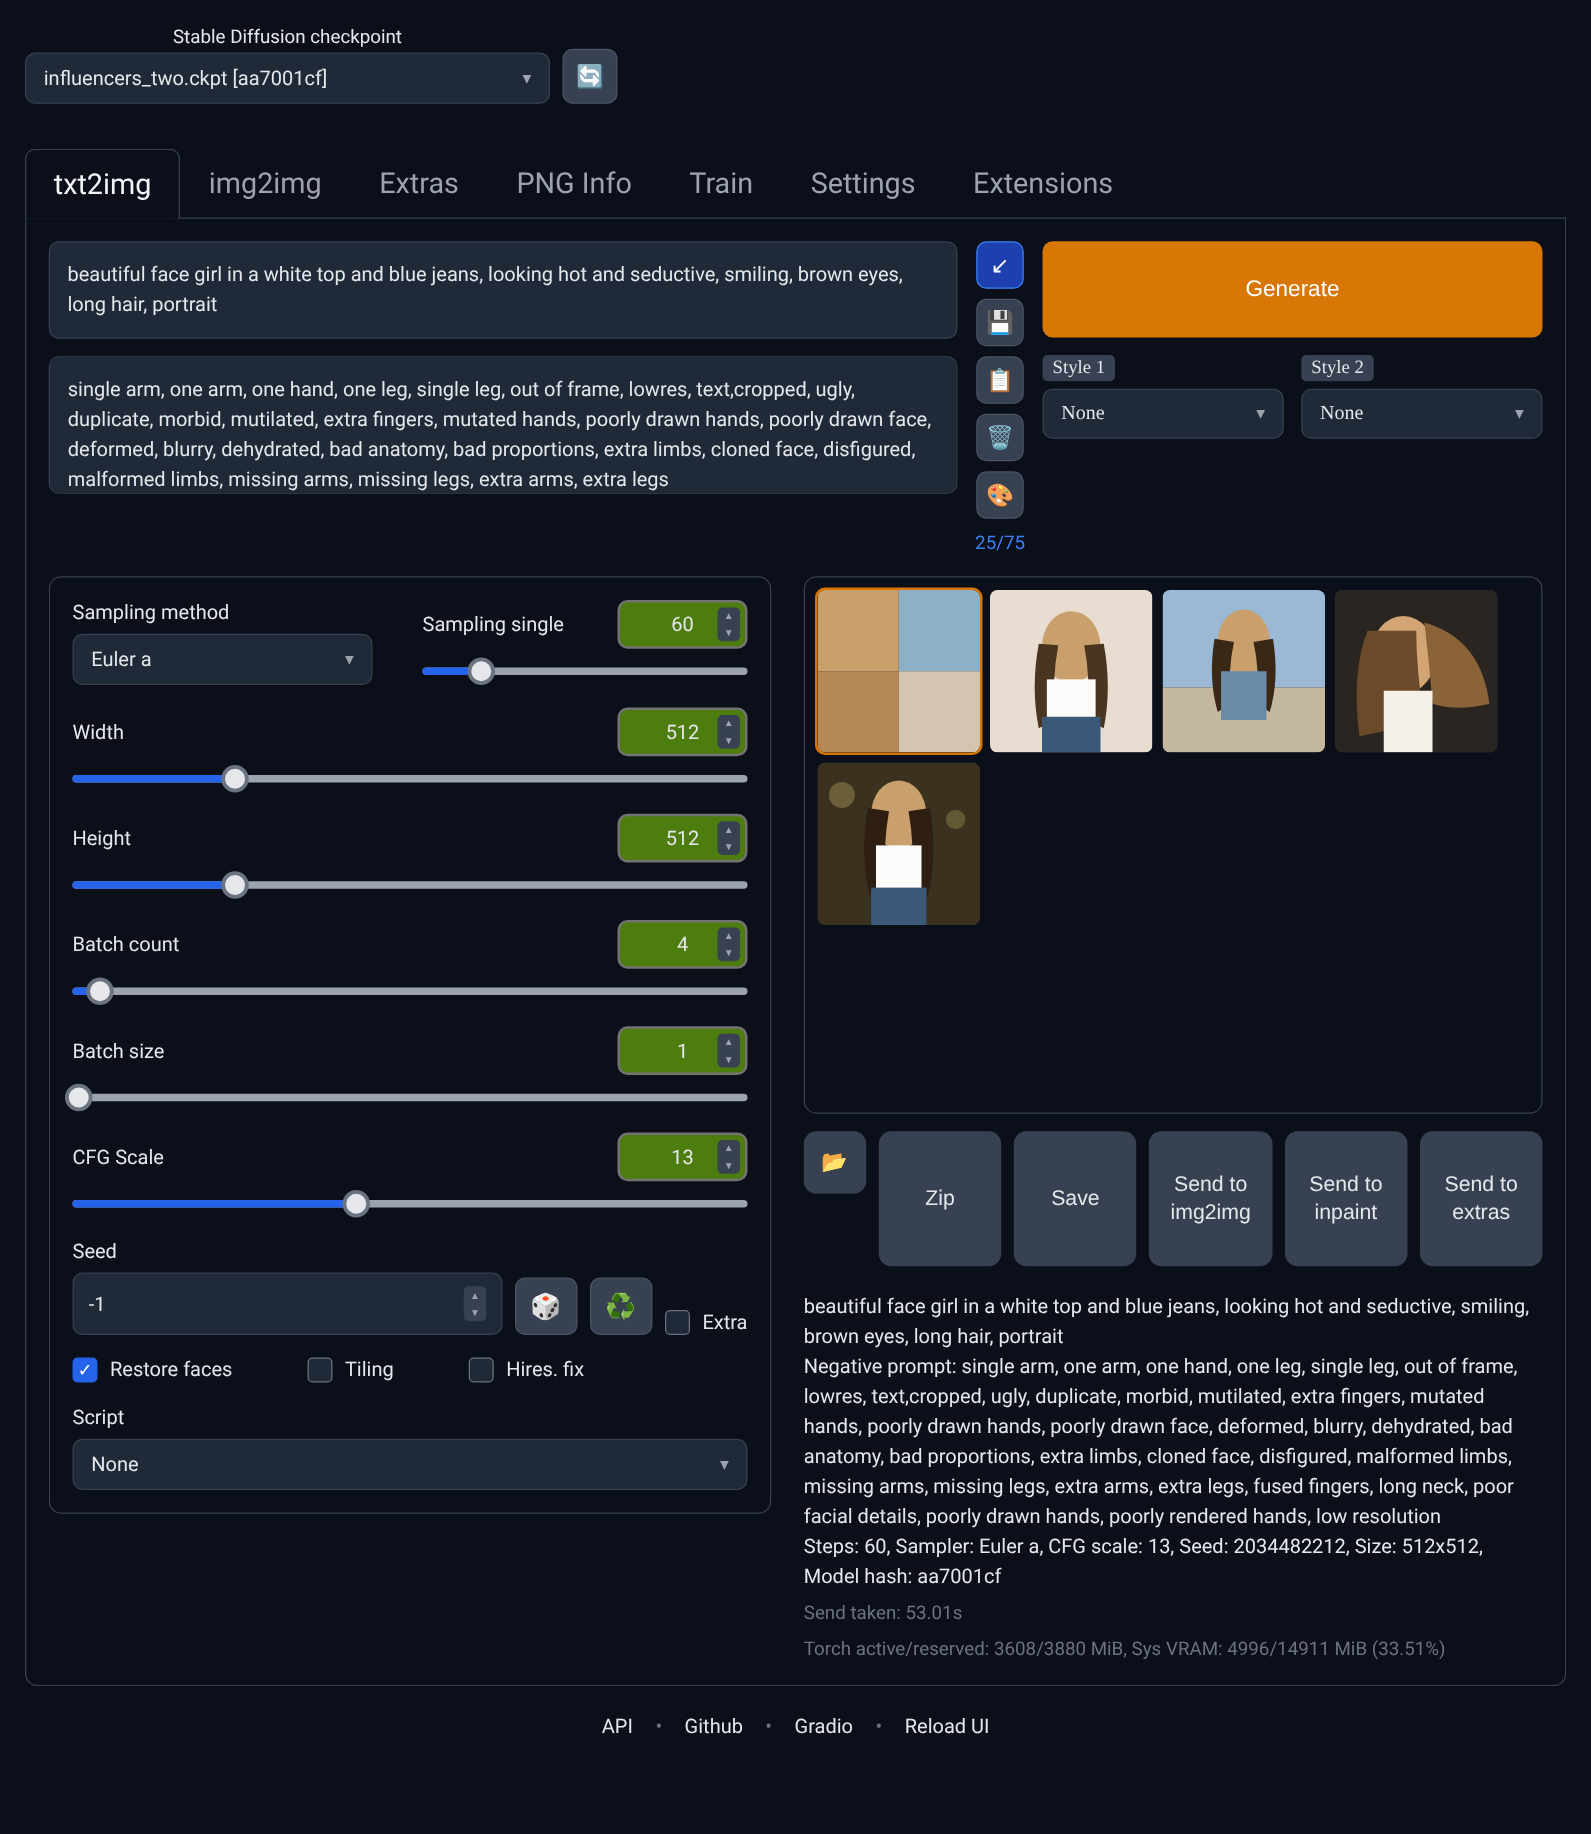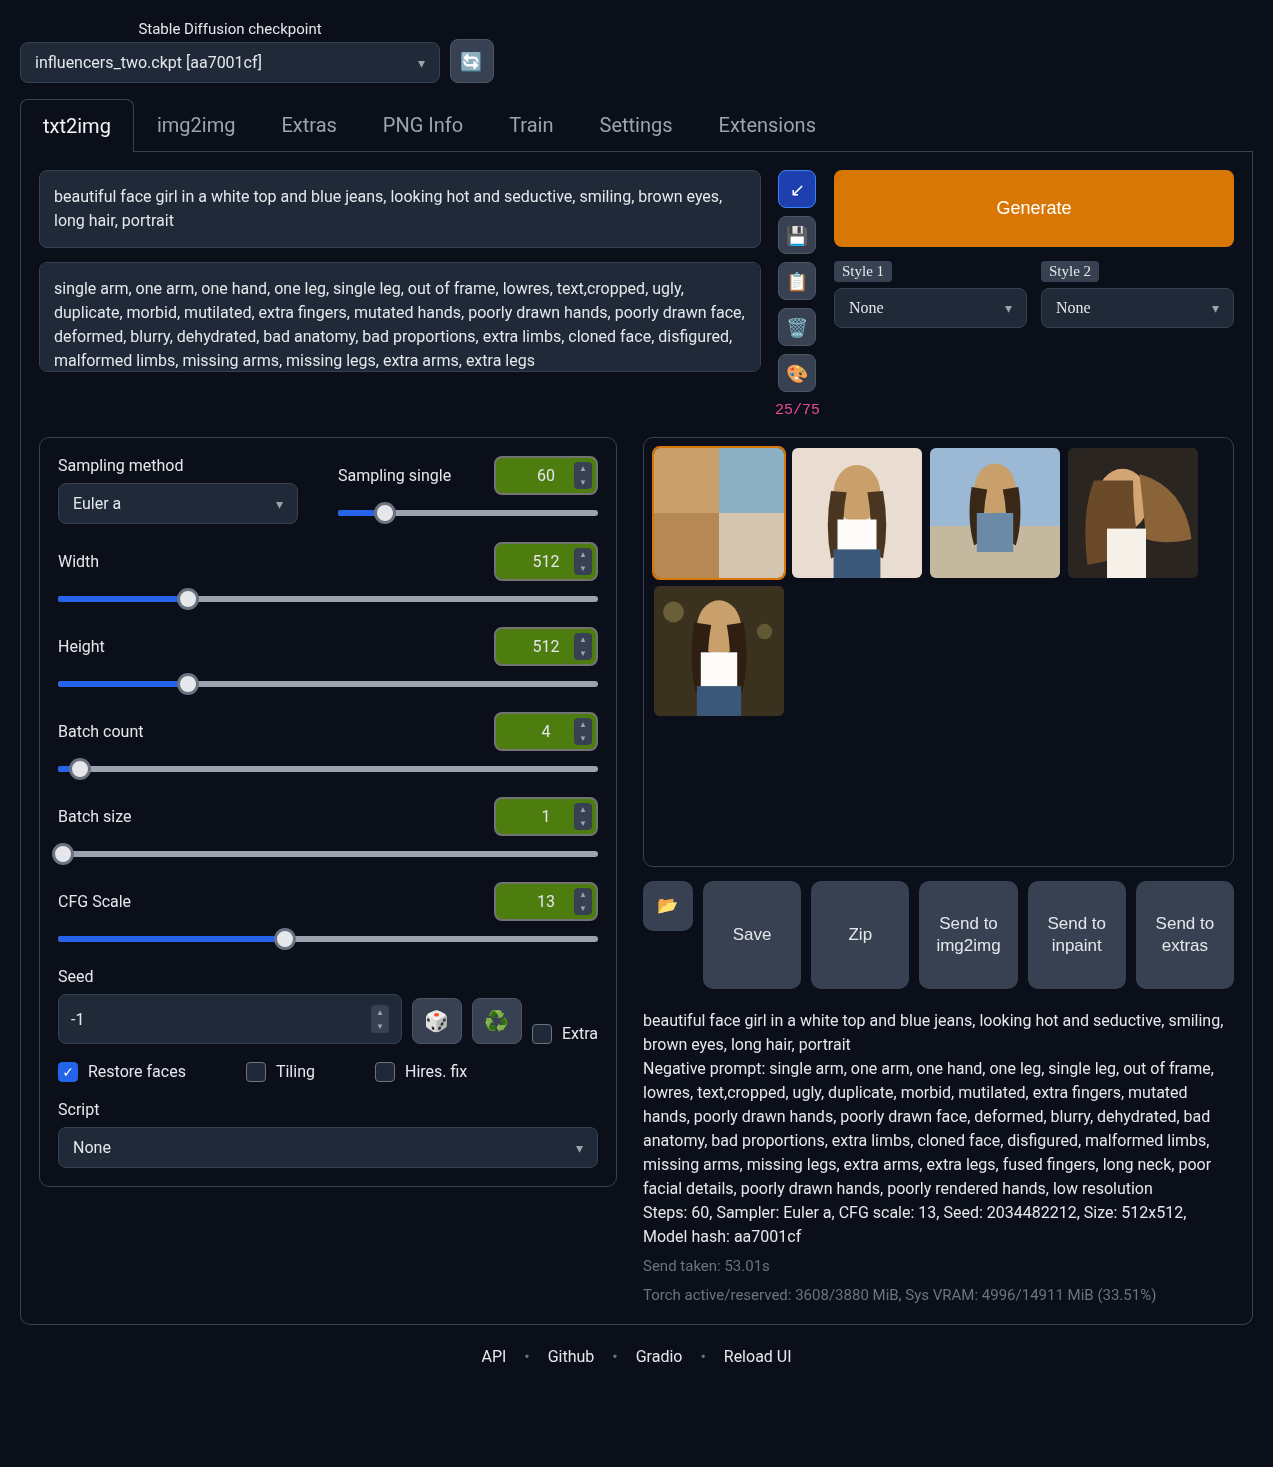--- a/index.html
+++ b/index.html
@@ -24,42 +24,42 @@
 .icon-btn {
   background:#374151; border:1px solid #4b5563; border-radius:8px;
   width:44px; height:44px; display:flex; align-items:center; justify-content:center;
   cursor:pointer; font-size:18px;
 }
 .tabs {
   display:flex; gap:0; border-bottom:1px solid #374151; margin-bottom:0;
 }
 .tab {
   padding:14px 22px; color:#9ca3af; cursor:pointer; border:1px solid transparent;
-  border-bottom:none; border-radius:8px 8px 0 0; font-size:20px;
+  border-bottom:none; border-radius:8px 8px 0 0; font-size:23px;margin-top:20px;
 }
 .tab.active {
   color:#f3f4f6; border-color:#374151; background:#0b0f19;
   position:relative; top:1px;
 }
 .main-panel {
   border:1px solid #374151; border-top:none; border-radius:0 0 10px 10px;
   padding:18px;
 }
 .top-row { display:flex; gap:14px; align-items:flex-start; }
 .prompt-col { flex:1; display:flex; flex-direction:column; gap:14px; }
 .prompt-box {
   background:#1f2937; border:1px solid #374151; border-radius:8px;
   padding:14px; color:#e5e7eb; font-size:16px; line-height:1.5;
   min-height:70px; resize:none; width:100%; font-family:inherit;
 }
 .prompt-box.neg { min-height:110px; }
 .side-btns { display:flex; flex-direction:column; gap:8px; align-items:center; }
 .side-btns .icon-btn { width:38px; height:38px; }
 .side-btns .icon-btn.active { background:#1e40af; border-color:#3b82f6; color:#fff; }
-.counter { color:#ec4899; font-size:15px; margin-top:2px;font-family:Liberation Mono, monospace; }
+.counter { color:#3b82f6; font-size:15px; margin-top:2px; }
 .right-top { display:flex; flex-direction:column; gap:14px; flex:0 0 400px; }
 .generate-btn {
   background:#d97706; color:#fff; border:none; border-radius:8px;
   padding:28px 0; font-size:18px; font-weight:500; cursor:pointer; width:100%;
 }
 .style-row { display:flex; gap:14px; }
 .style-group { flex:1; display:flex; flex-direction:column; gap:6px;font-family:Liberation Serif, serif; }
 .style-label { background:#374151; padding:2px 8px; border-radius:4px; font-size:15px; align-self:flex-start; }
 .columns { display:flex; gap:26px; margin-top:18px; }
 .left-col { flex:0 0 578px; }
@@ -431,22 +431,22 @@
               <rect x="36" y="51" width="28" height="28" fill="#fdfcfa"></rect>
               <rect x="33" y="77" width="34" height="23" fill="#3b5878"></rect>
             </svg>
         </div>
       </div>
 
       <div class="action-row">
         <button class="action-btn folder">
             <span>📂</span>
           </button>
+        <button class="action-btn">Zip</button>
         <button class="action-btn">Save</button>
-        <button class="action-btn">Zip</button>
         <button class="action-btn">Send to img2img</button>
         <button class="action-btn">Send to inpaint</button>
         <button class="action-btn">Send to extras</button>
       </div>
 
       <div class="info-text">
         <div>beautiful face girl in a white top and blue jeans, looking hot and seductive, smiling, brown eyes, long hair, portrait</div>
         <div>Negative prompt: single arm, one arm, one hand, one leg, single leg, out of frame, lowres, text,cropped, ugly, duplicate, morbid, mutilated, extra fingers, mutated hands, poorly drawn hands, poorly drawn face, deformed, blurry, dehydrated, bad anatomy, bad proportions, extra limbs, cloned face, disfigured, malformed limbs, missing arms, missing legs, extra arms, extra legs, fused fingers, long neck, poor facial details, poorly drawn hands, poorly rendered hands, low resolution</div>
         <div>Steps: 60, Sampler: Euler a, CFG scale: 13, Seed: 2034482212, Size: 512x512, Model hash: aa7001cf</div>
         <div class="info-meta">Send taken: 53.01s</div>

